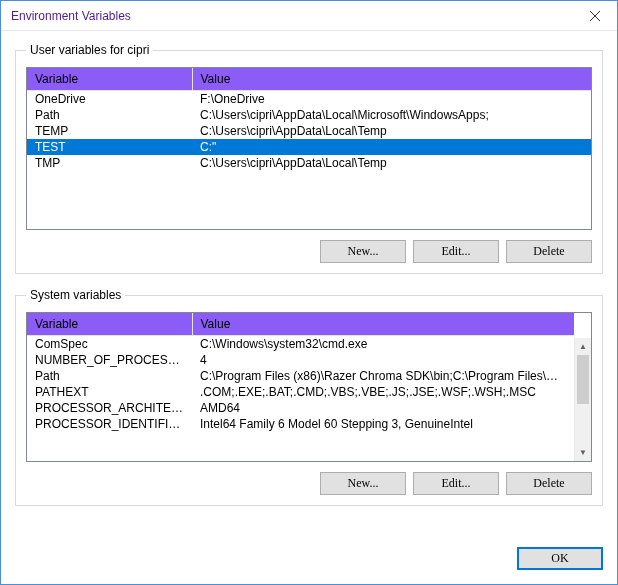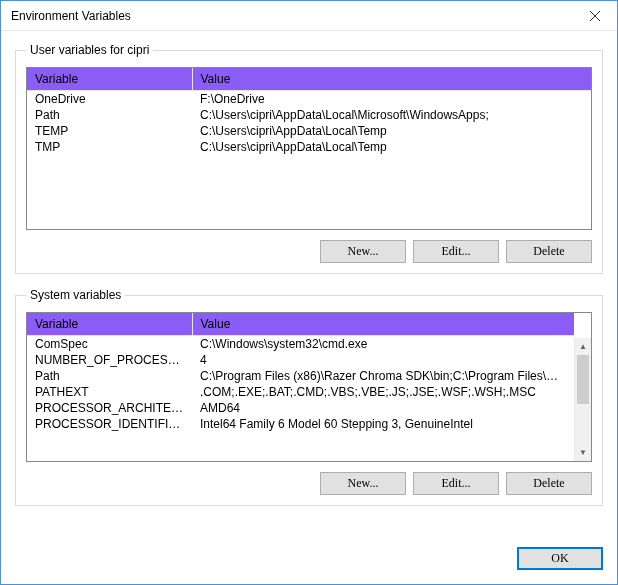--- a/index.html
+++ b/index.html
@@ -20,21 +20,21 @@
     background: #fff;
     height: 30px;
     display: flex;
     align-items: center;
     padding: 0 0 0 10px;
     border-bottom: 1px solid #e8e8e8;
   }
   .titlebar .title {
     flex: 1;
     font-size: 12px;
-    color: #000000;
+    color: #4c1d95;
   }
   .titlebar .close-btn {
     width: 45px;
     height: 30px;
     display: flex;
     align-items: center;
     justify-content: center;
     color: #333;
     cursor: pointer;
   }
@@ -194,20 +194,24 @@
                 <td>F:\OneDrive</td>
               </tr>
               <tr>
                 <td>Path</td>
                 <td>C:\Users\cipri\AppData\Local\Microsoft\WindowsApps;</td>
               </tr>
               <tr>
                 <td>TEMP</td>
                 <td>C:\Users\cipri\AppData\Local\Temp</td>
               </tr>
+              <tr class="sel">
+                <td>TEST</td>
+                <td>C:"</td>
+              </tr>
               <tr>
                 <td>TMP</td>
                 <td>C:\Users\cipri\AppData\Local\Temp</td>
               </tr>
             </tbody>
         </table>
       </div>
     </div>
     <div class="btn-row">
       <button class="win-btn">New...</button>

